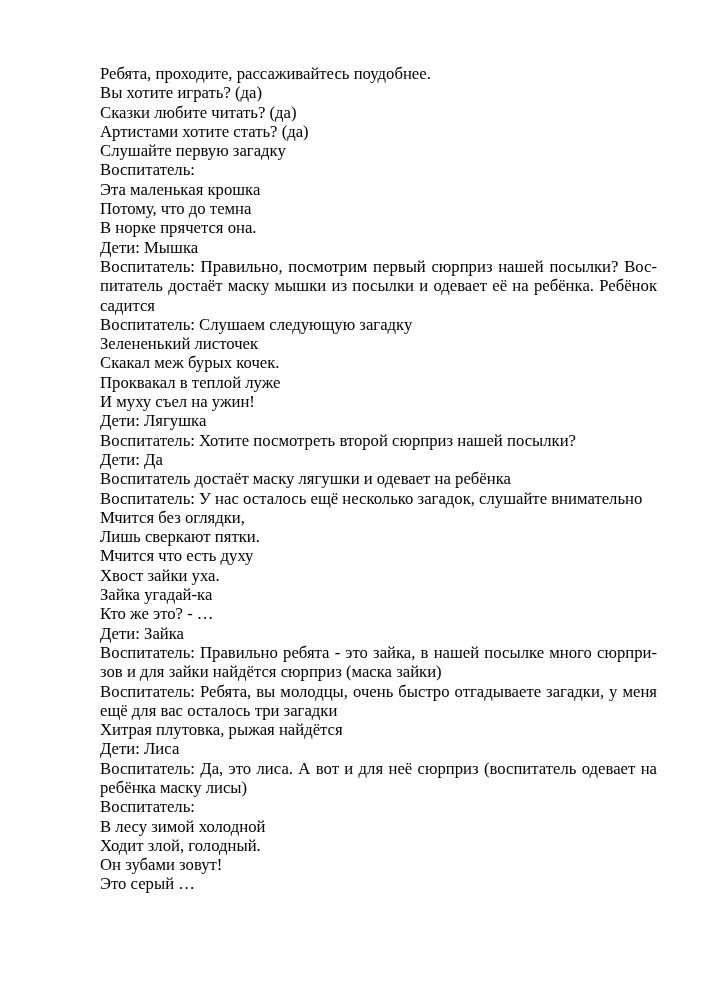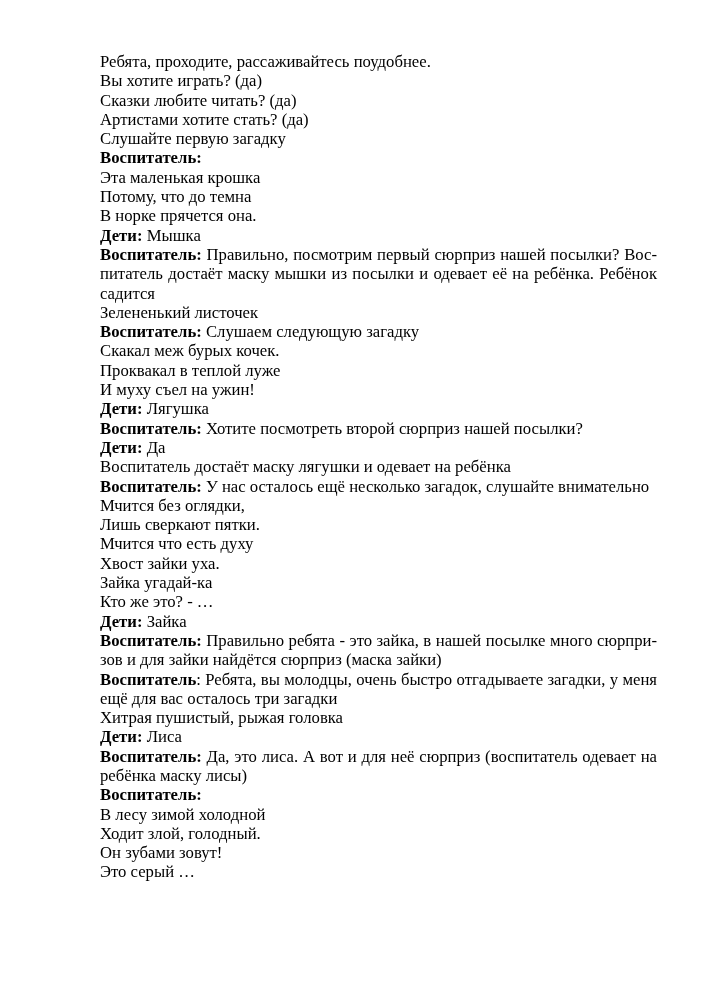--- a/index.html
+++ b/index.html
@@ -12,76 +12,76 @@
     height: 1000px;
     position: relative;
     background: #ffffff;
     color: #000000;
     font-family: "Liberation Serif", "DejaVu Serif", serif;
     overflow: hidden;
   }
   .doc-page {
     position: absolute;
     left: 100px;
-    top: 52px;
+    top: 64px;
     width: 557px;
   }
   .line {
     font-size: 16.7px;
     line-height: 19.3px;
     white-space: normal;
     text-align: left;
   }
   .line.just {
     text-align: justify;
     text-align-last: justify;
   }
   .line strong {
-    font-weight: bold;
+    font-weight: normal;
   }
 </style>
 </head>
 <body style="background: rgb(255, 255, 255); color: rgb(0, 0, 0);">
 
 <div class="doc-page">
     <div class="line">Ребята, проходите, рассаживайтесь поудобнее.</div>
     <div class="line">Вы хотите играть? (да)</div>
     <div class="line">Сказки любите читать? (да)</div>
     <div class="line">Артистами хотите стать? (да)</div>
     <div class="line">Слушайте первую загадку</div>
     <div class="line"><strong>Воспитатель:</strong></div>
     <div class="line">Эта маленькая крошка</div>
     <div class="line">Потому, что до темна</div>
     <div class="line">В норке прячется она.</div>
     <div class="line"><strong>Дети:</strong> Мышка</div>
     <div class="line just"><strong>Воспитатель:</strong> Правильно, посмотрим первый сюрприз нашей посылки? Вос-</div>
     <div class="line just">питатель достаёт маску мышки из посылки и одевает её на ребёнка. Ребёнок</div>
     <div class="line">садится</div>
+    <div class="line"><strong>Воспитатель:</strong> Слушаем следующую загадку</div>
     <div class="line">Зелененький листочек</div>
-    <div class="line"><strong>Воспитатель:</strong> Слушаем следующую загадку</div>
     <div class="line">Скакал меж бурых кочек.</div>
     <div class="line">Проквакал в теплой луже</div>
     <div class="line">И муху съел на ужин!</div>
     <div class="line"><strong>Дети:</strong> Лягушка</div>
     <div class="line"><strong>Воспитатель:</strong> Хотите посмотреть второй сюрприз нашей посылки?</div>
     <div class="line"><strong>Дети:</strong> Да</div>
     <div class="line">Воспитатель достаёт маску лягушки и одевает на ребёнка</div>
     <div class="line"><strong>Воспитатель:</strong> У нас осталось ещё несколько загадок, слушайте внимательно</div>
     <div class="line">Мчится без оглядки,</div>
     <div class="line">Лишь сверкают пятки.</div>
     <div class="line">Мчится что есть духу</div>
     <div class="line">Хвост зайки уха.</div>
     <div class="line">Зайка угадай-ка</div>
     <div class="line">Кто же это? - …</div>
     <div class="line"><strong>Дети:</strong> Зайка</div>
     <div class="line just"><strong>Воспитатель:</strong> Правильно ребята - это зайка, в нашей посылке много сюрпри-</div>
     <div class="line">зов и для зайки найдётся сюрприз (маска зайки)</div>
     <div class="line just"><strong>Воспитатель</strong>: Ребята, вы молодцы, очень быстро отгадываете загадки, у меня</div>
     <div class="line">ещё для вас осталось три загадки</div>
-    <div class="line">Хитрая пушистый, рыжая головка</div>
+    <div class="line">Хитрая плутовка, рыжая найдётся</div>
     <div class="line"><strong>Дети:</strong> Лиса</div>
     <div class="line just"><strong>Воспитатель:</strong> Да, это лиса. А вот и для неё сюрприз (воспитатель одевает на</div>
     <div class="line">ребёнка маску лисы)</div>
     <div class="line"><strong>Воспитатель:</strong></div>
     <div class="line">В лесу зимой холодной</div>
     <div class="line">Ходит злой, голодный.</div>
     <div class="line">Он зубами зовут!</div>
     <div class="line">Это серый …</div>
   </div>
 

